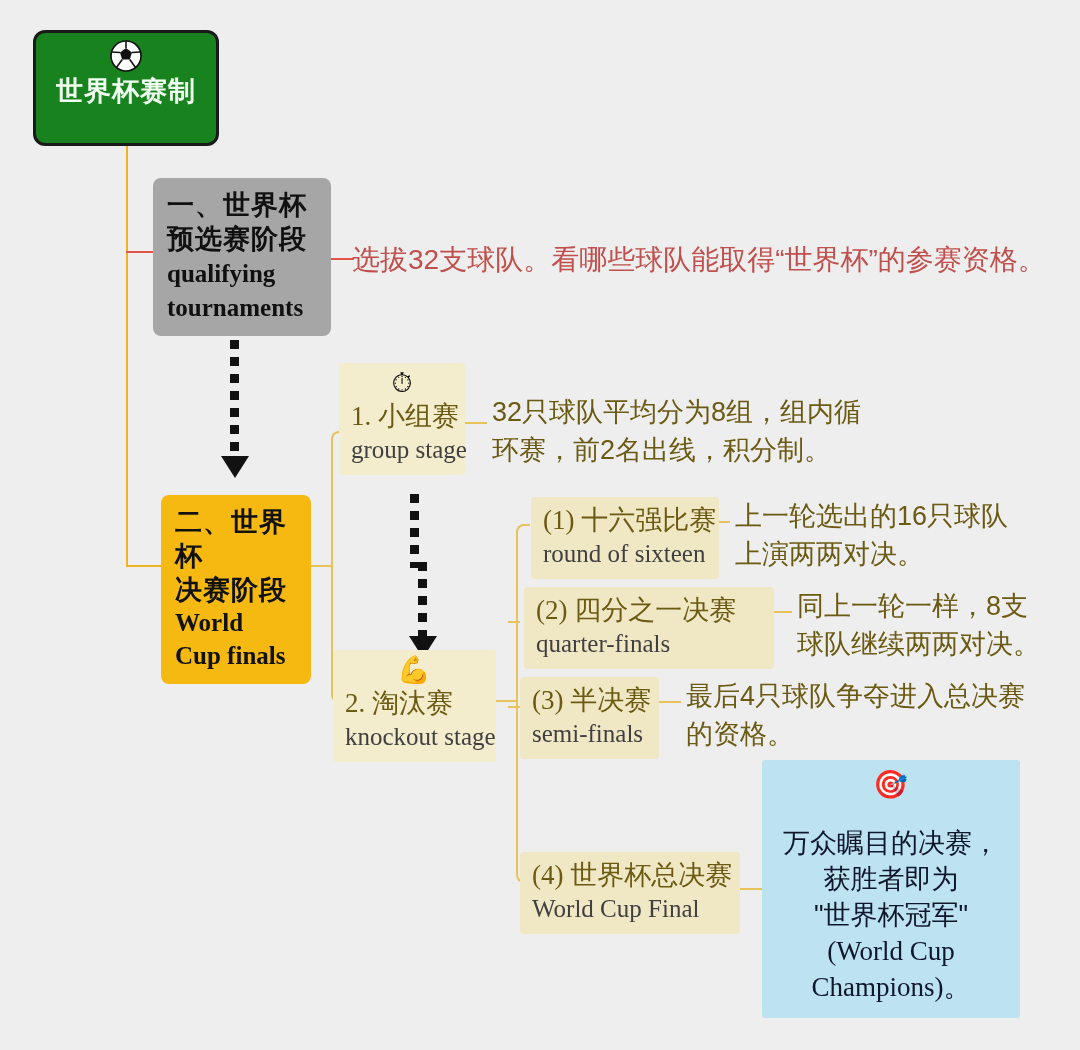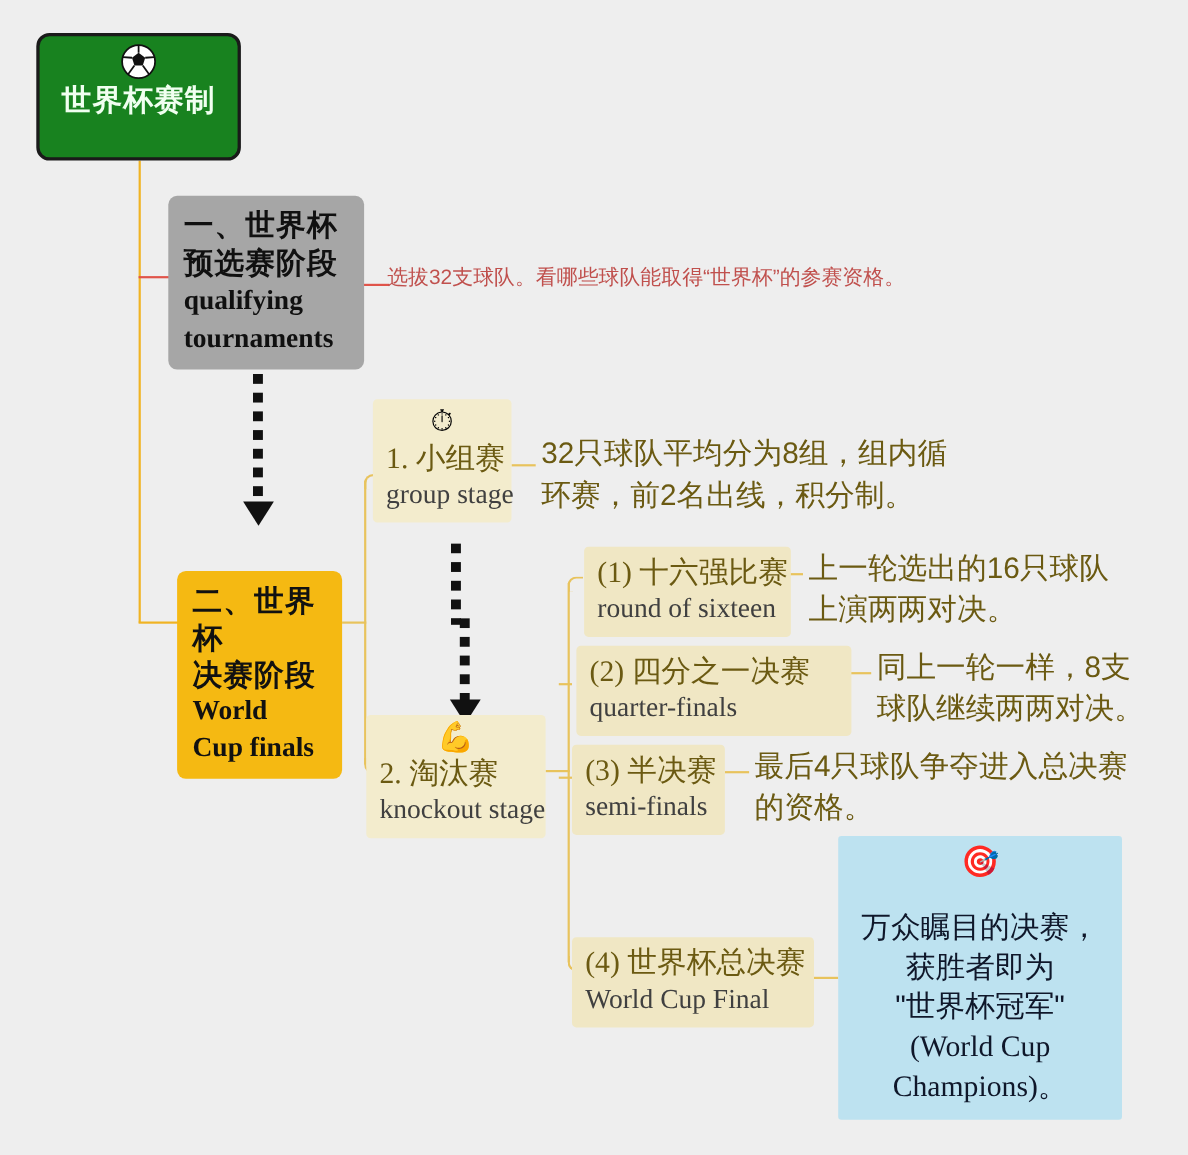--- a/index.html
+++ b/index.html
@@ -158,21 +158,21 @@
   }
 
   
   .desc {
     position: absolute;
     font-family: "Liberation Sans", "DejaVu Sans", sans-serif;
     line-height: 1.42;
   }
   .desc.red-text {
     color: #c0504d;
-    font-size: 19px;
+    font-size: 28px;
     white-space: nowrap;
   }
   .desc.gold-text {
     color: #6b5a12;
     font-size: 27px;
   }
 
   
   .ball { margin: 0 auto; display: block; }
 </style>
@@ -236,21 +236,21 @@
 
   <div class="node node-gray" style="left:153px; top:178px; width:178px;">
     <div class="cn">一、世界杯</div>
     <div class="cn">预选赛阶段</div>
     <div class="en">qualifying</div>
     <div class="en">tournaments</div>
   </div>
 
   <div class="desc red-text" style="left:352px; top:240px;">选拔32支球队。看哪些球队能取得“世界杯”的参赛资格。</div>
 
-  <div class="node node-orange" style="left:161px; top:495px; width:150px;margin-top:24px;">
+  <div class="node node-orange" style="left:161px; top:495px; width:150px;">
     <div class="cn">二、世界杯</div>
     <div class="cn">决赛阶段</div>
     <div class="en">World</div>
     <div class="en">Cup finals</div>
   </div>
 
   <div class="node node-beige lighter" style="left:339px; top:363px; width:126px;">
     <div class="icon">⏱</div>
     <div class="cn">1. 小组赛</div>
     <div class="en">group stage</div>

